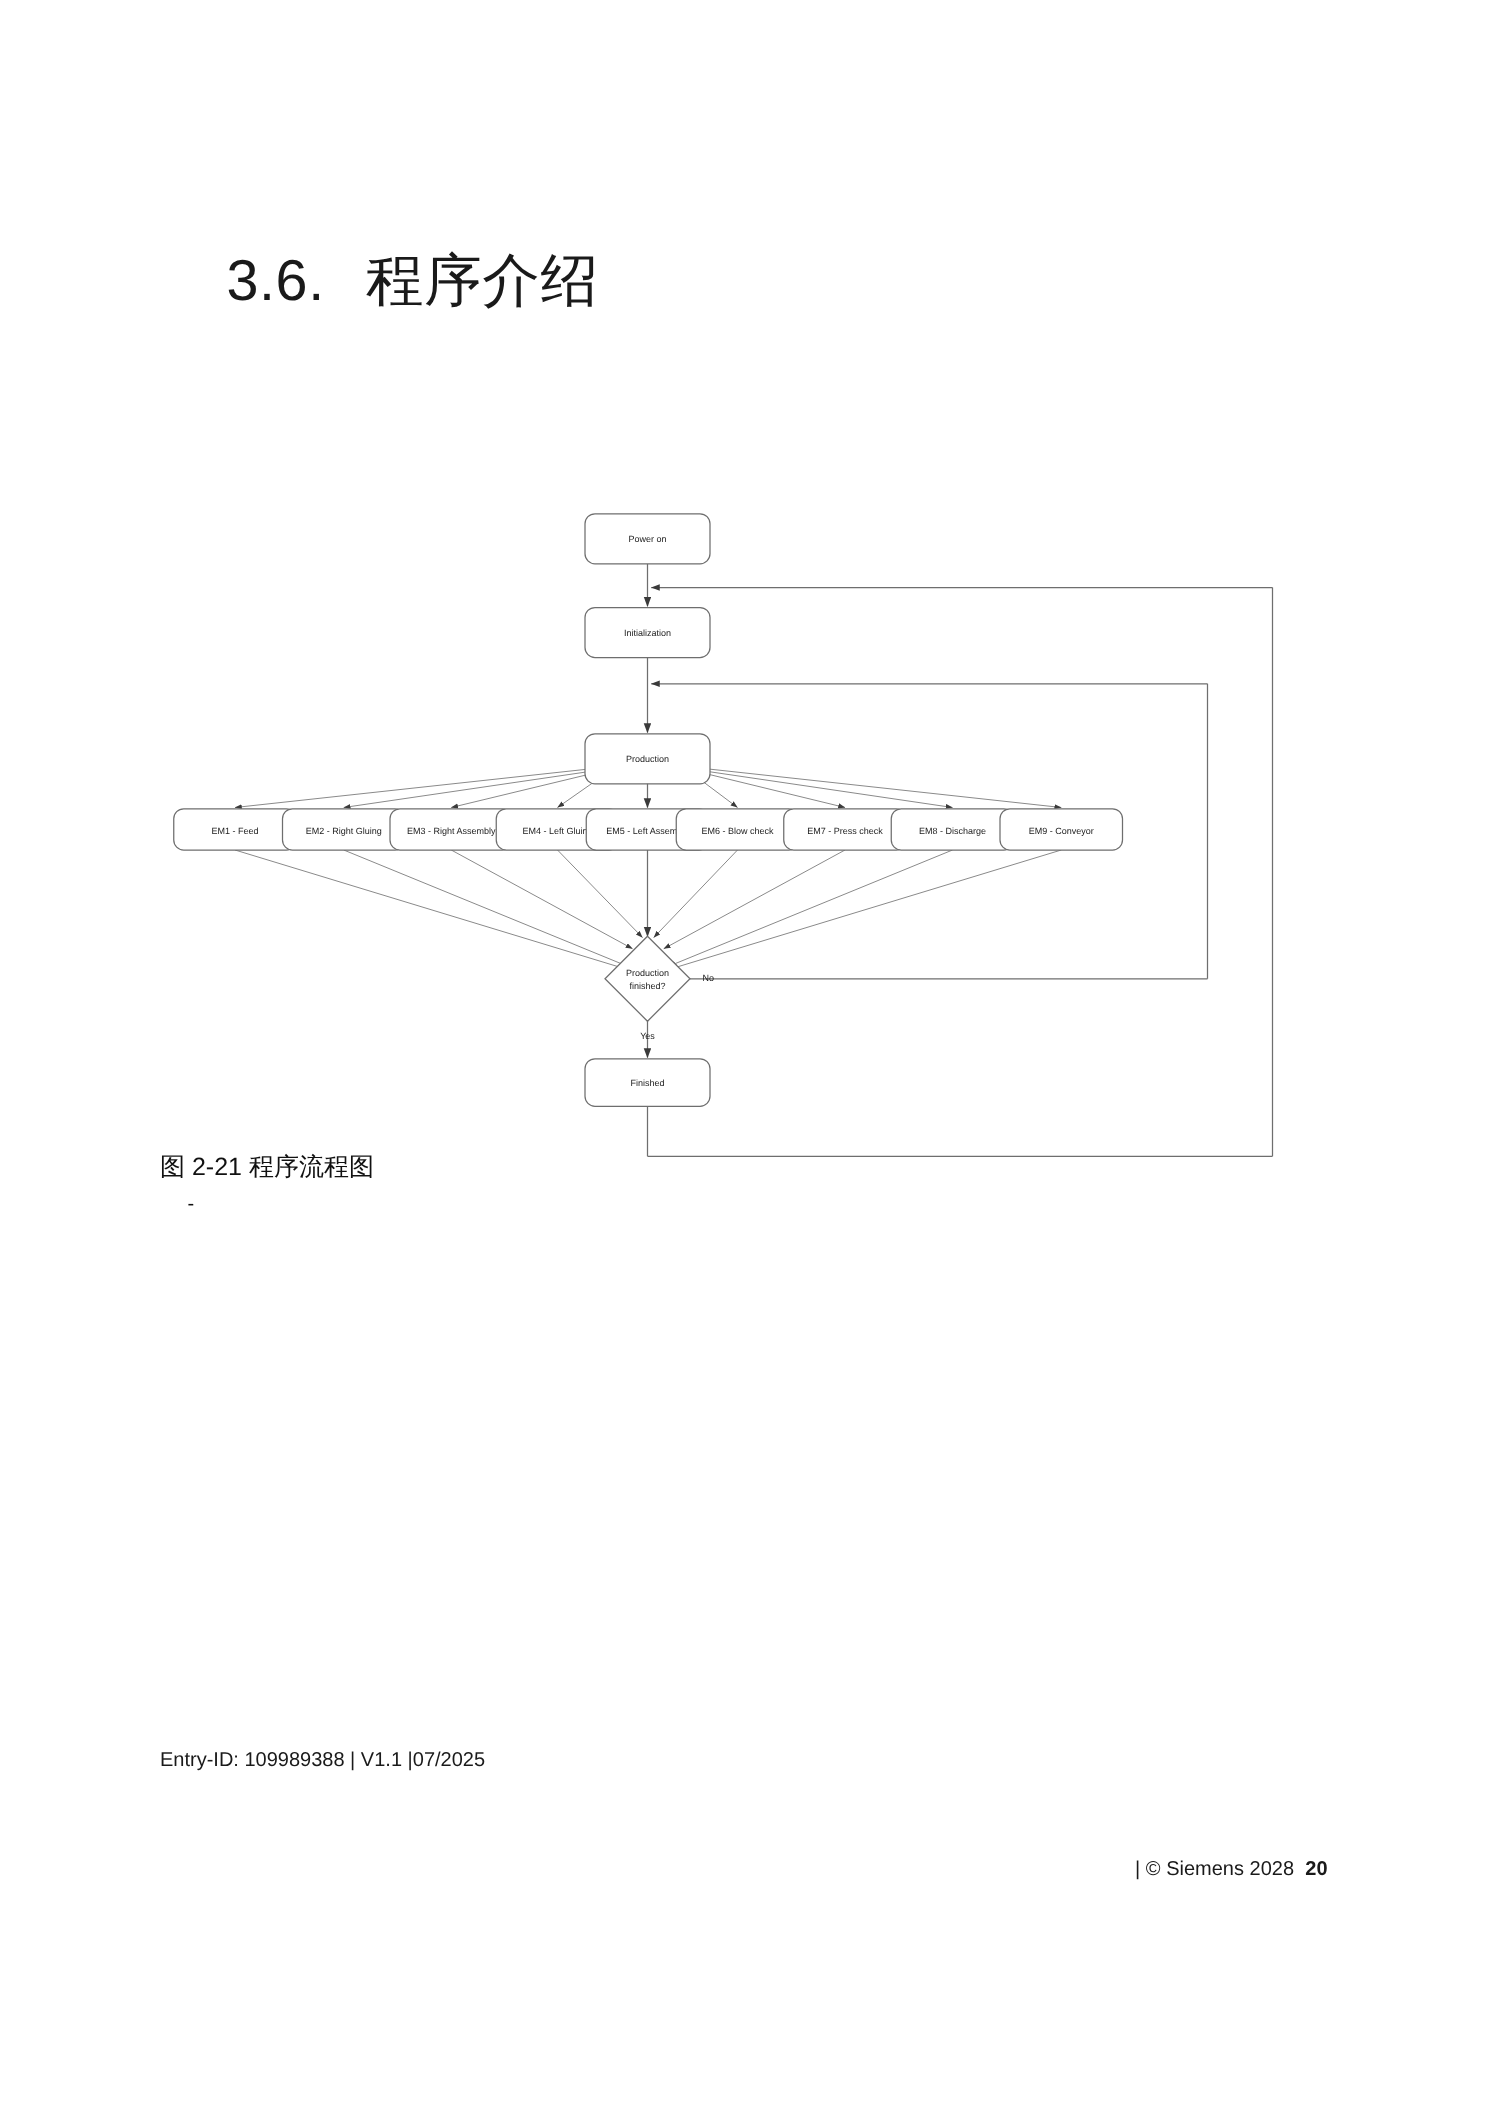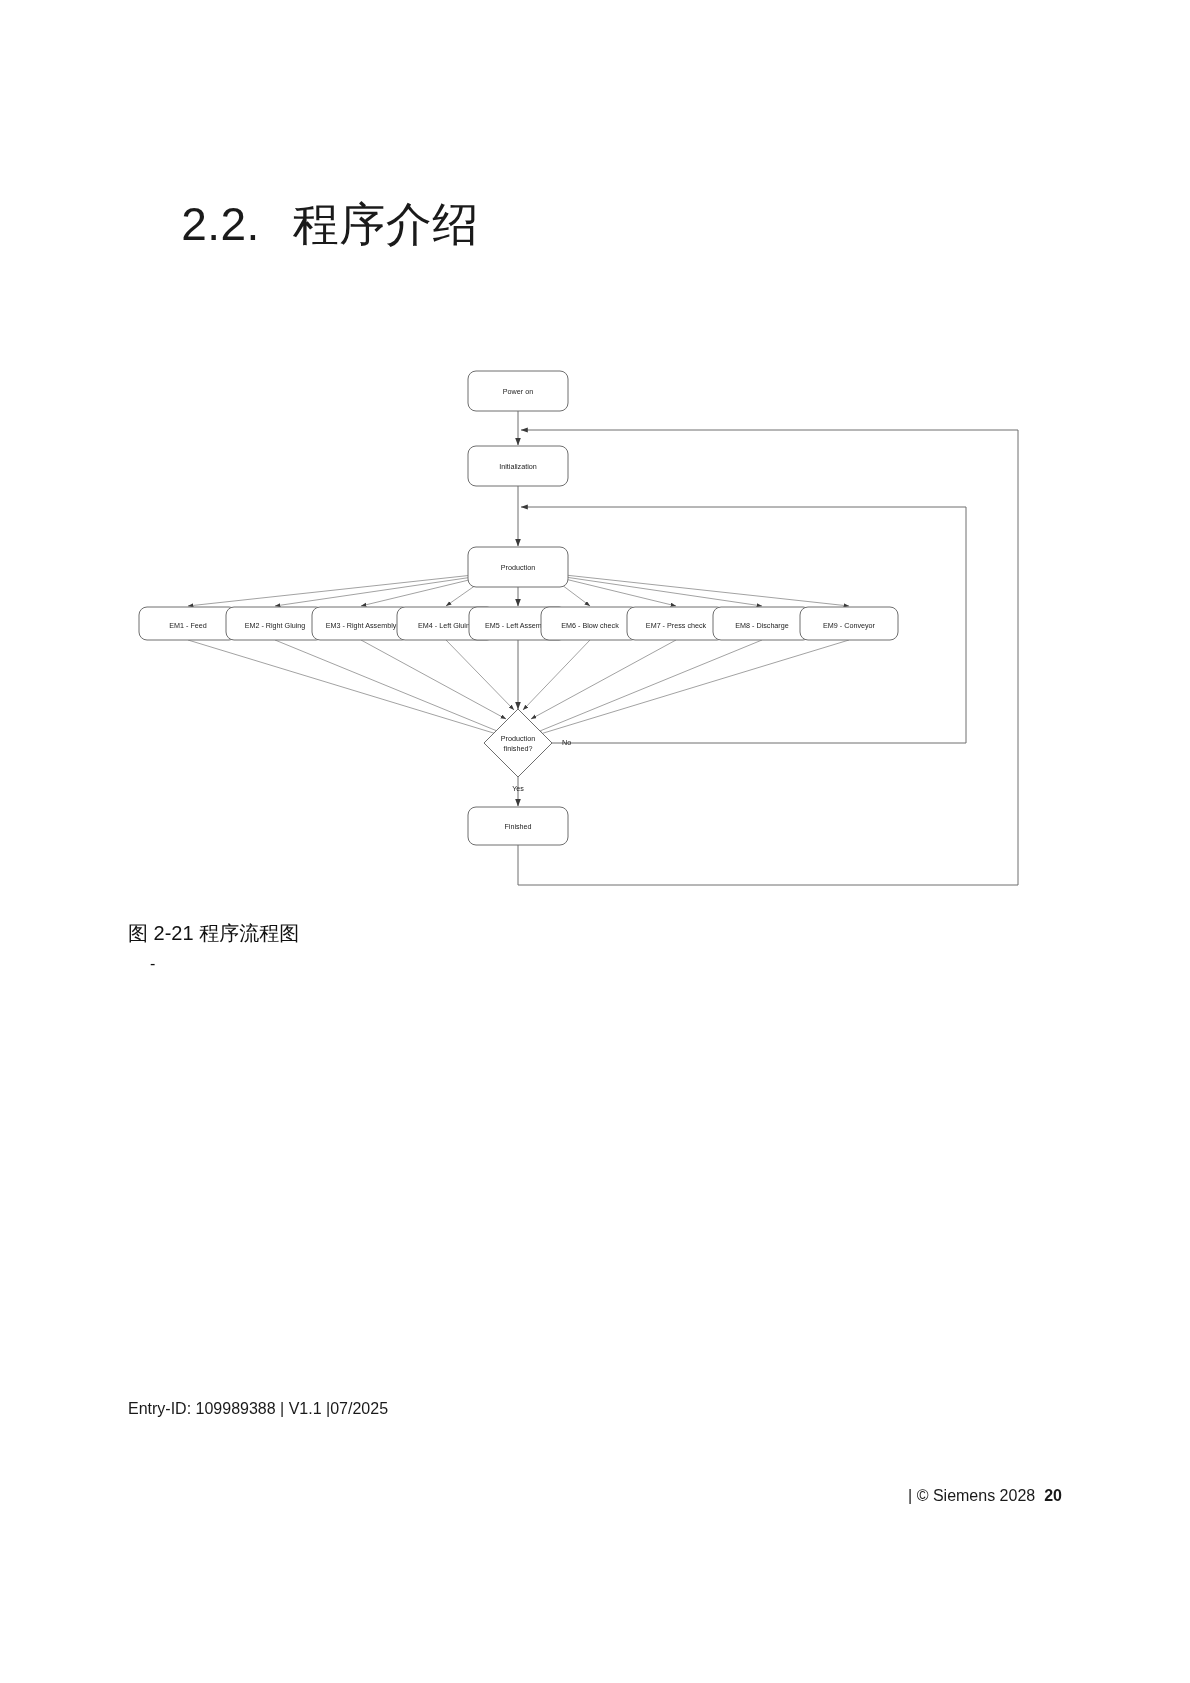--- a/index.html
+++ b/index.html
@@ -45,21 +45,21 @@
     line-height: 30px;
     text-align: justify;
     color: #111111;
     text-indent: 36px;
   }
 
   
   .figure {
     position: absolute;
     left: 128px;
-    top: 357px;
+    top: 397px;
     width: 906px;
     height: 545px;
   }
   .figure svg { display: block; }
 
   .node-label {
     font-family: "Liberation Sans", sans-serif;
     font-size: 7.2px;
     fill: #1c1c1c;
   }
@@ -126,21 +126,21 @@
     margin-left: 9px;
     text-align: center;
   }
 </style>
 </head>
 <body>
 
 <div class="page">
 
   <div class="heading">
-    <span class="num">2.2.</span><span class="ttl">程序介绍</span>
+    <span class="num">3.6.</span><span class="ttl">程序介绍</span>
   </div>
 
 
   <div class="figure">
     <svg width="906" height="545" viewBox="0 0 906 545" xmlns="http://www.w3.org/2000/svg">
       <defs>
         <marker id="arrow" markerWidth="9" markerHeight="9" refX="7.5" refY="3" orient="auto" markerUnits="strokeWidth">
           <path d="M0,0 L0,6 L8,3 z" fill="#3a3a3a"></path>
         </marker>
         <marker id="arrowSm" markerWidth="8" markerHeight="8" refX="6.8" refY="2.6" orient="auto" markerUnits="strokeWidth">

